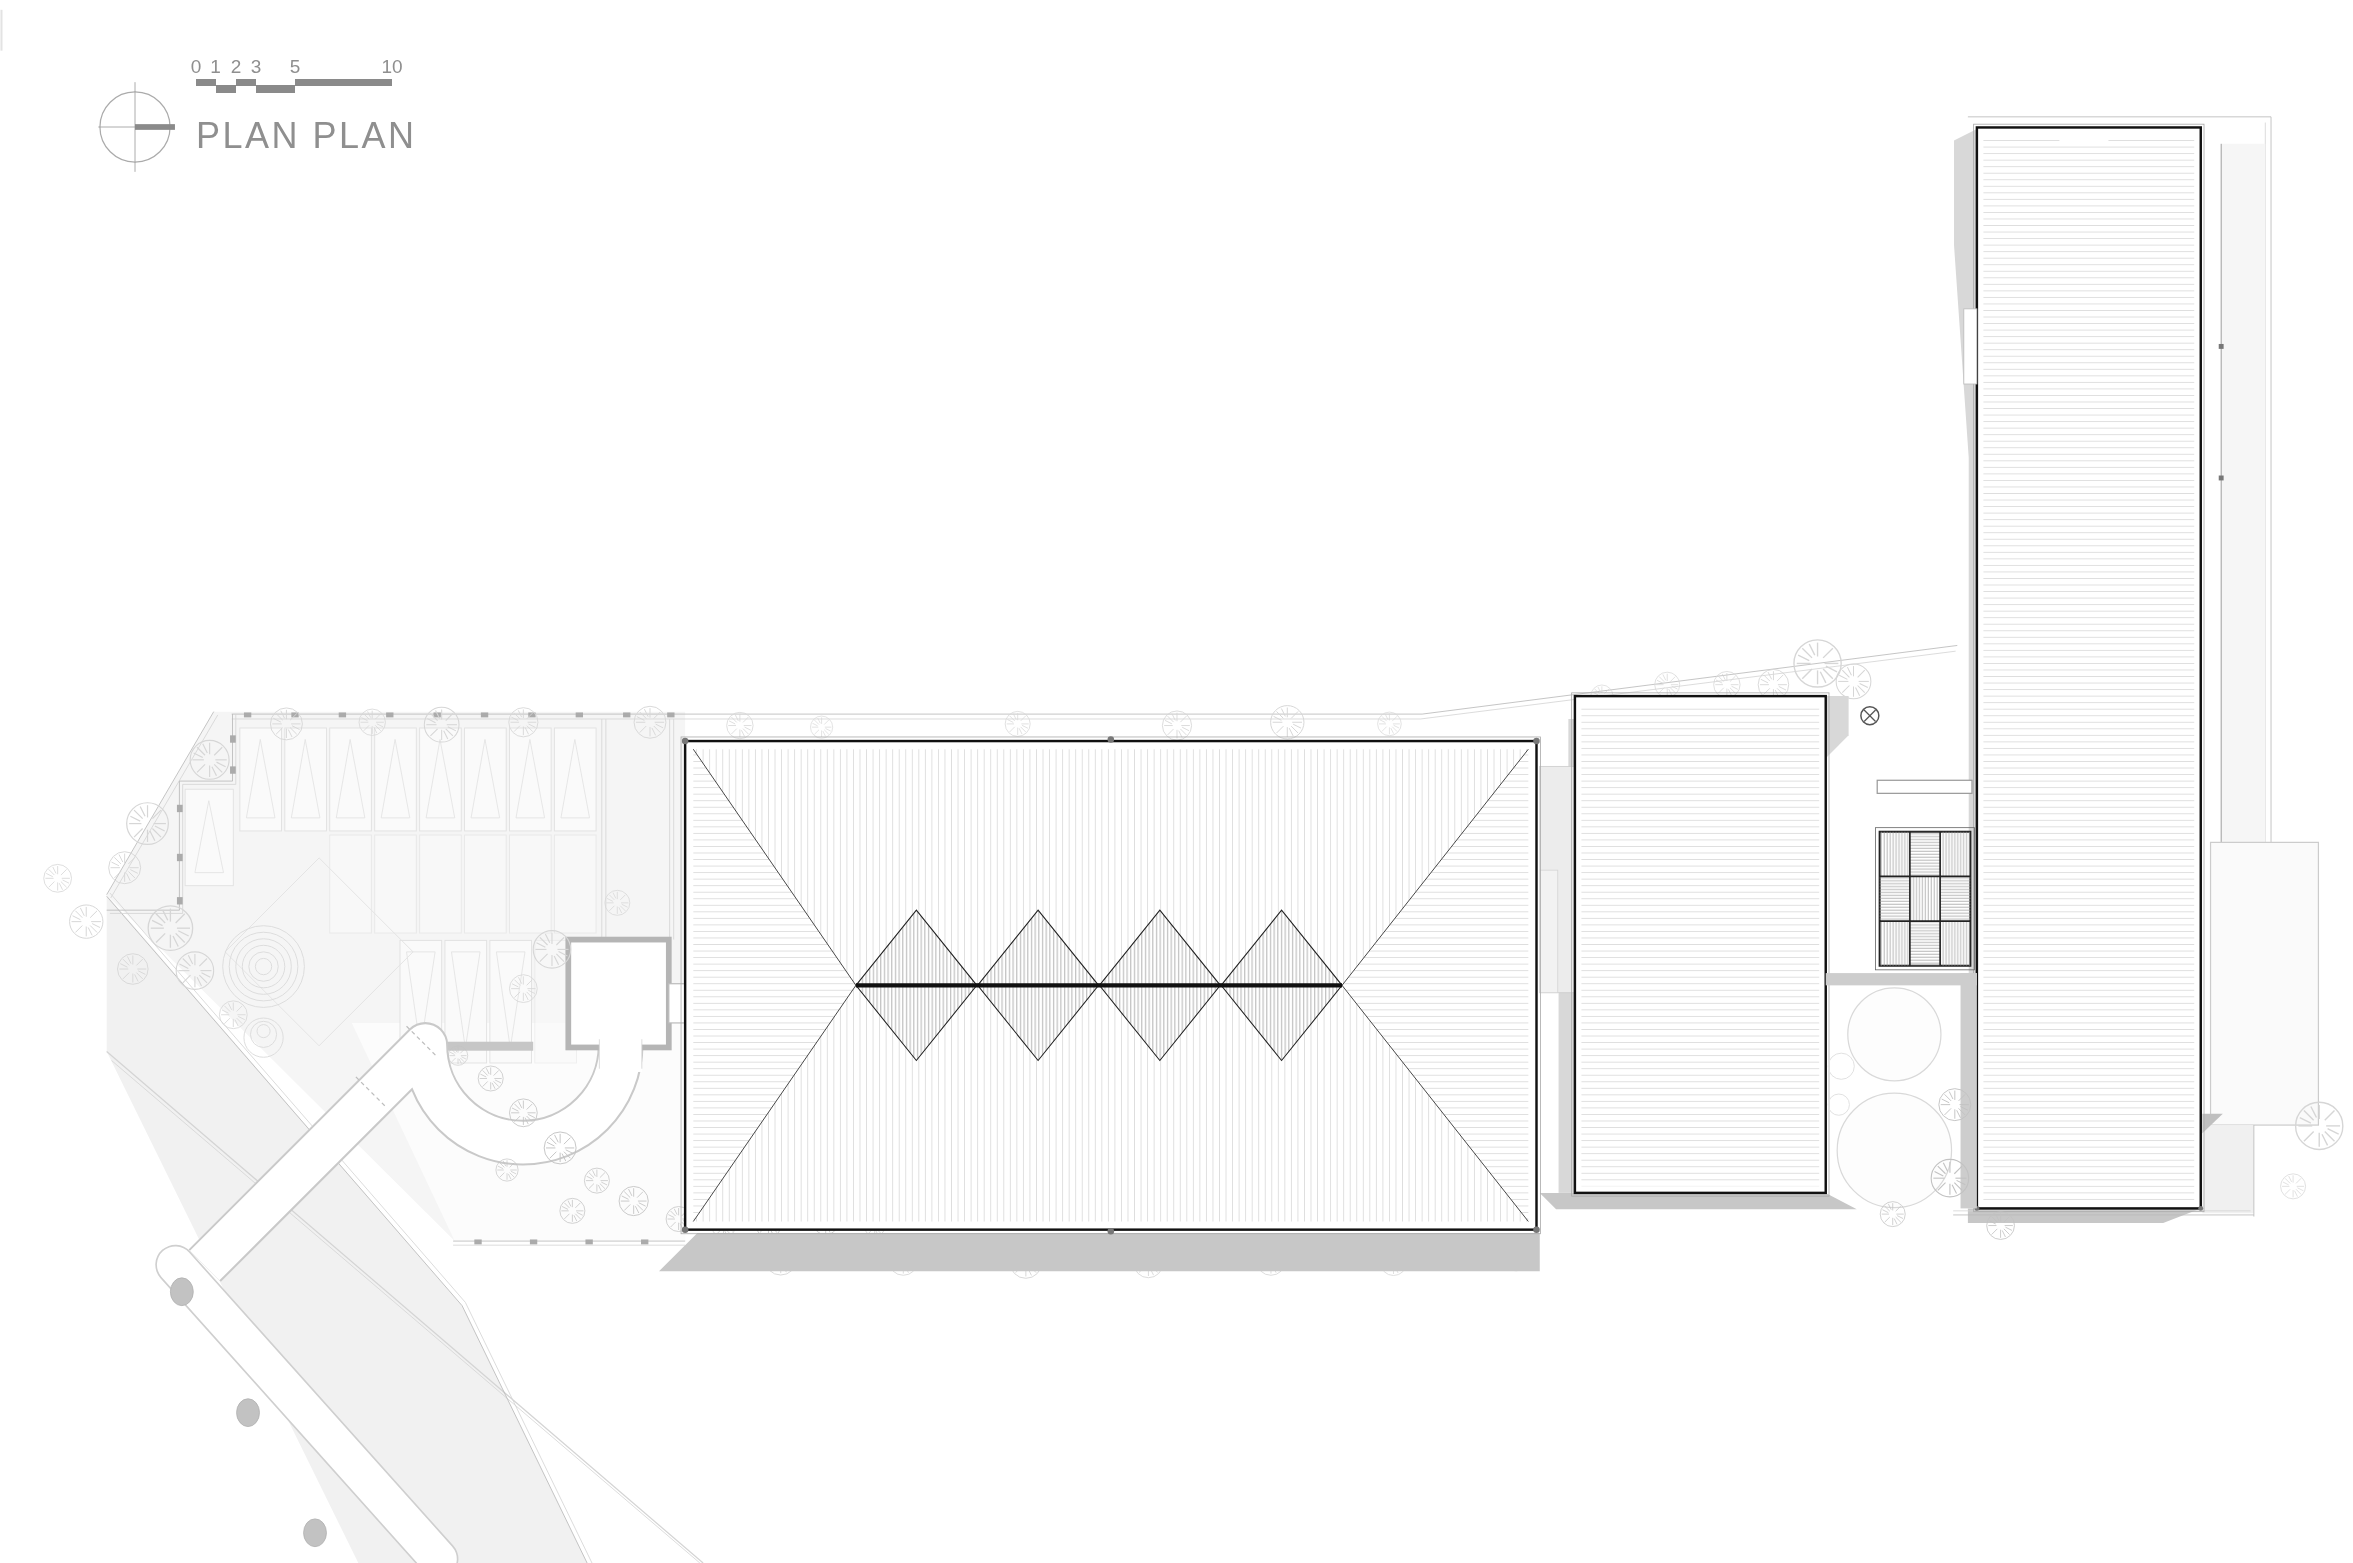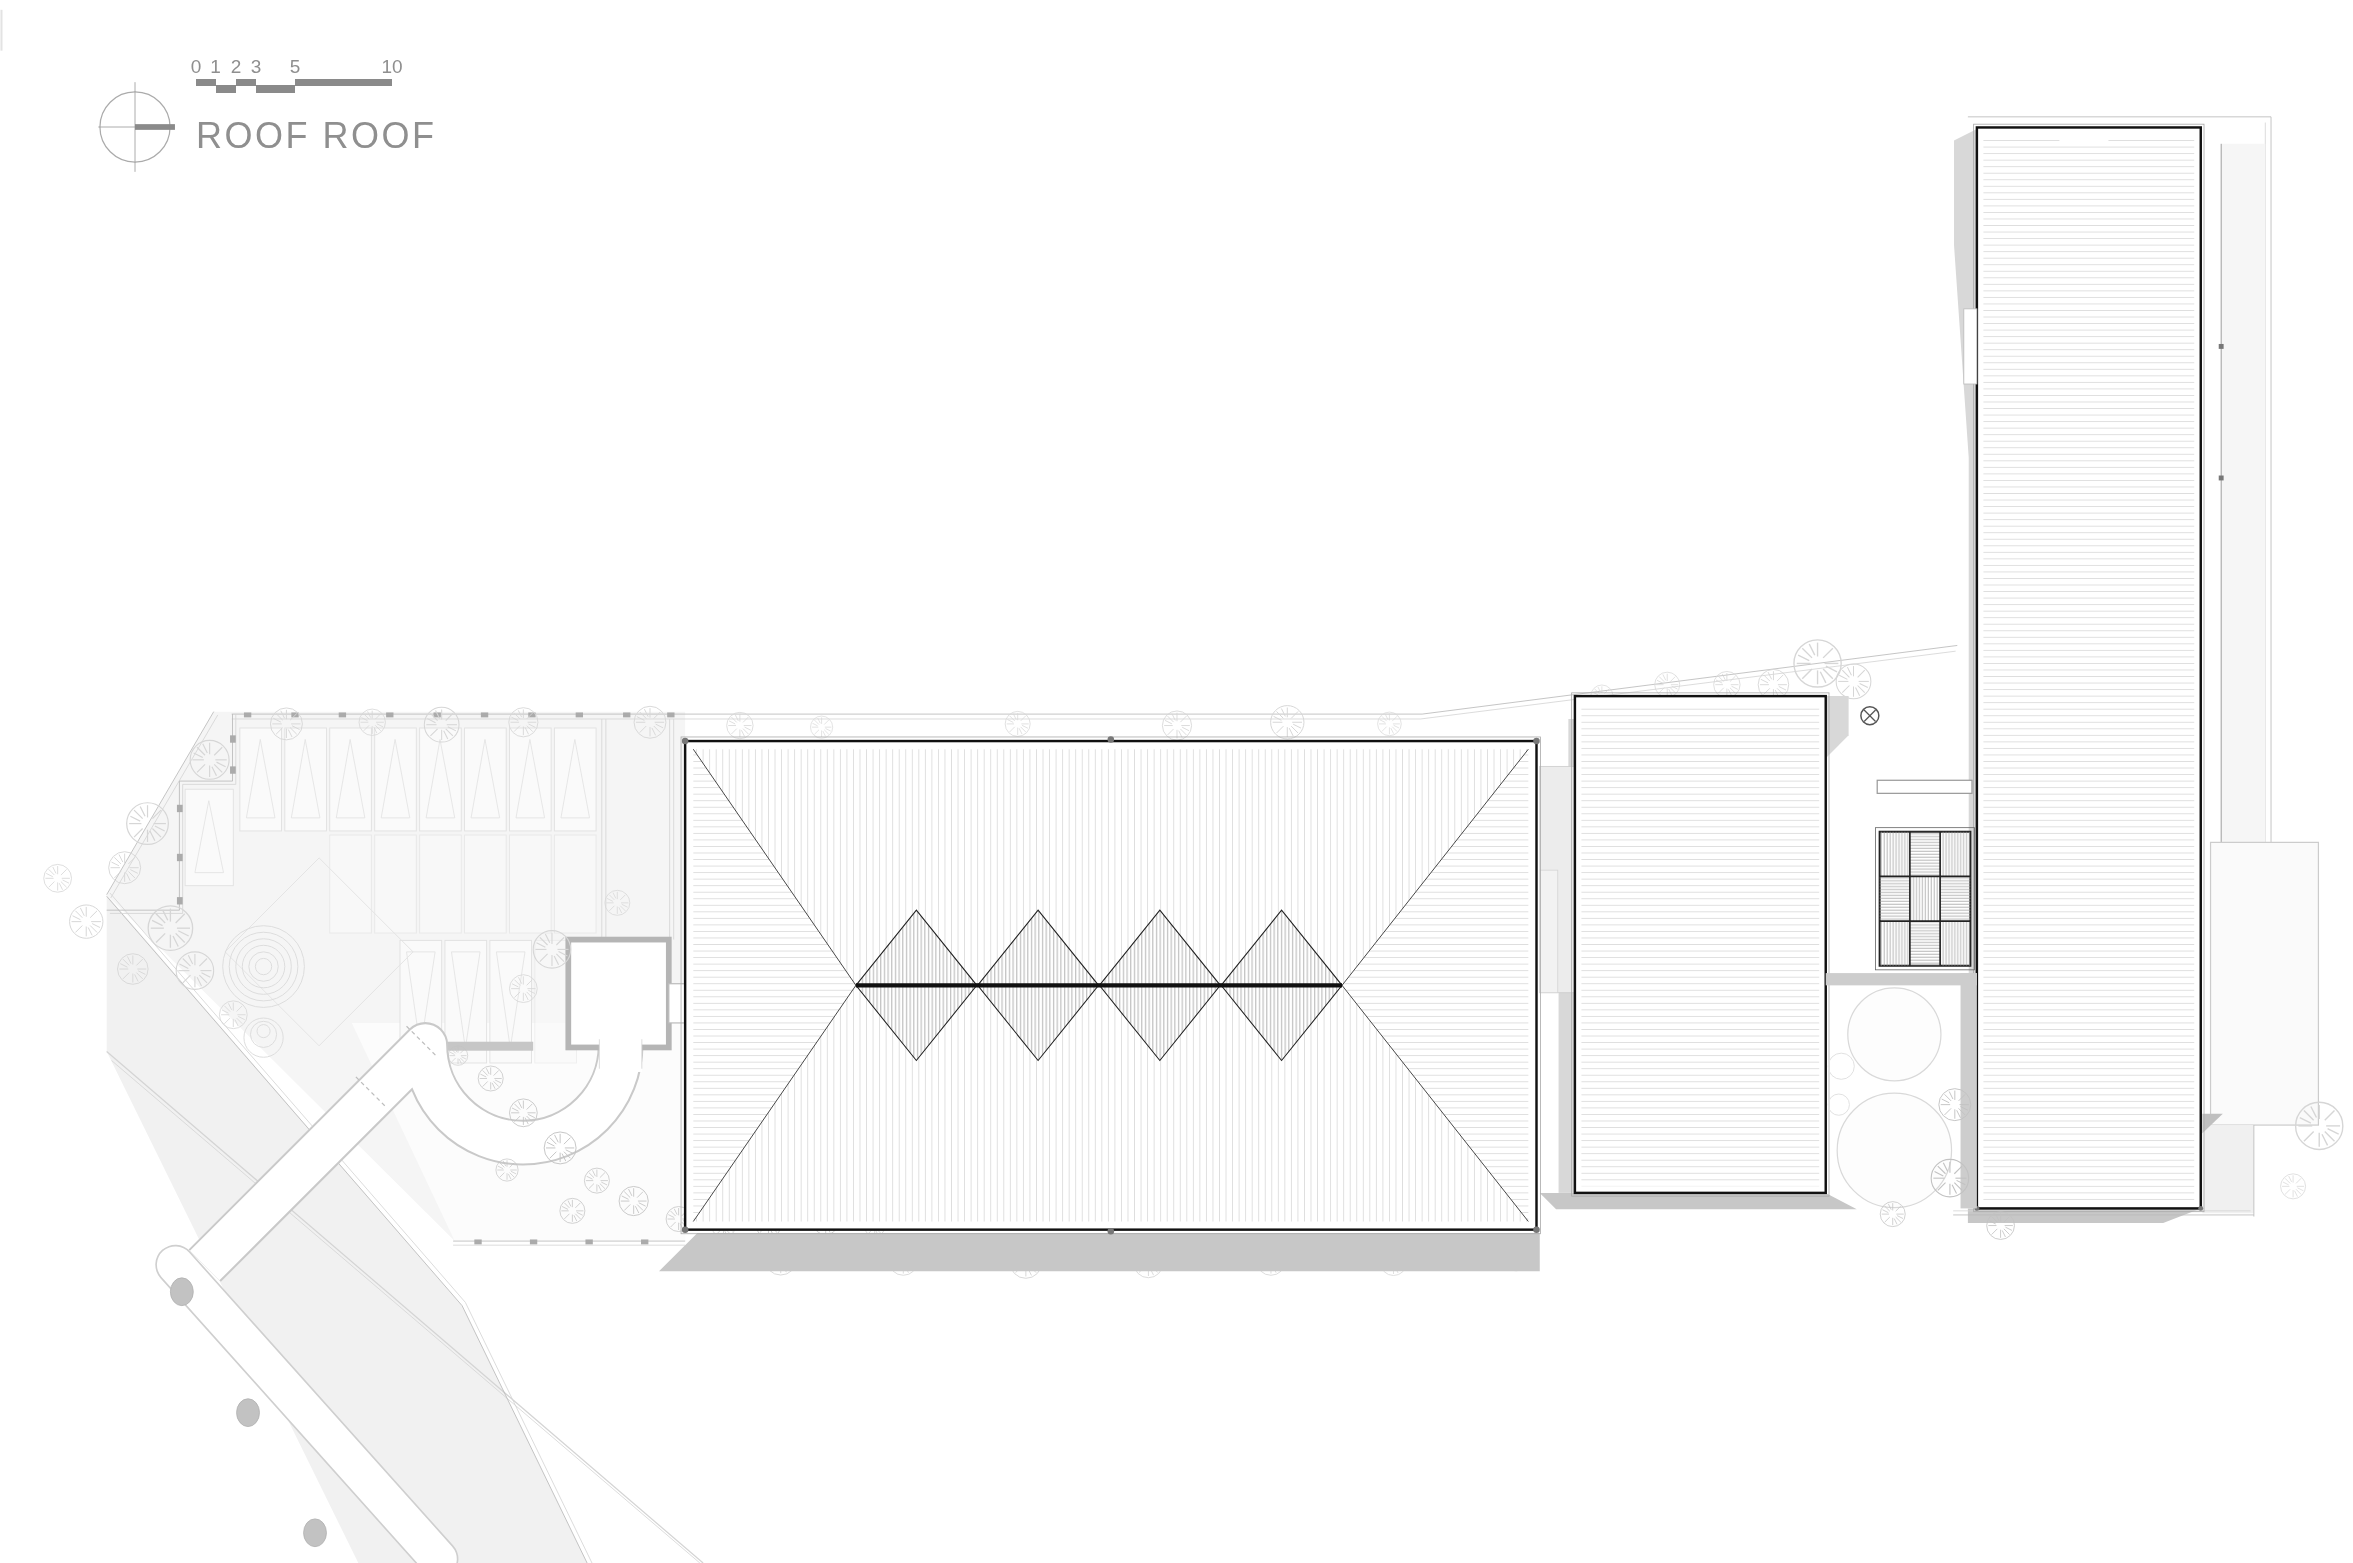--- a/index.html
+++ b/index.html
@@ -439,17 +439,17 @@
     <span class="num" style="left:99px">5</span>
     <span class="num" style="left:196px">10</span>
     <div class="base"></div>
     <div class="seg top" style="left:0;width:19.6px"></div>
     <div class="seg bot" style="left:19.6px;width:20.4px"></div>
     <div class="seg top" style="left:40px;width:19.6px"></div>
     <div class="seg bot" style="left:60px;width:39px"></div>
     <div class="seg top" style="left:99px;width:97px"></div>
   </div>
 
-  <div id="drawing-title">ROOF ROOF</div>
+  <div id="drawing-title">PLAN PLAN</div>
 </div>
 
 </div>
 
 
 </body></html>

